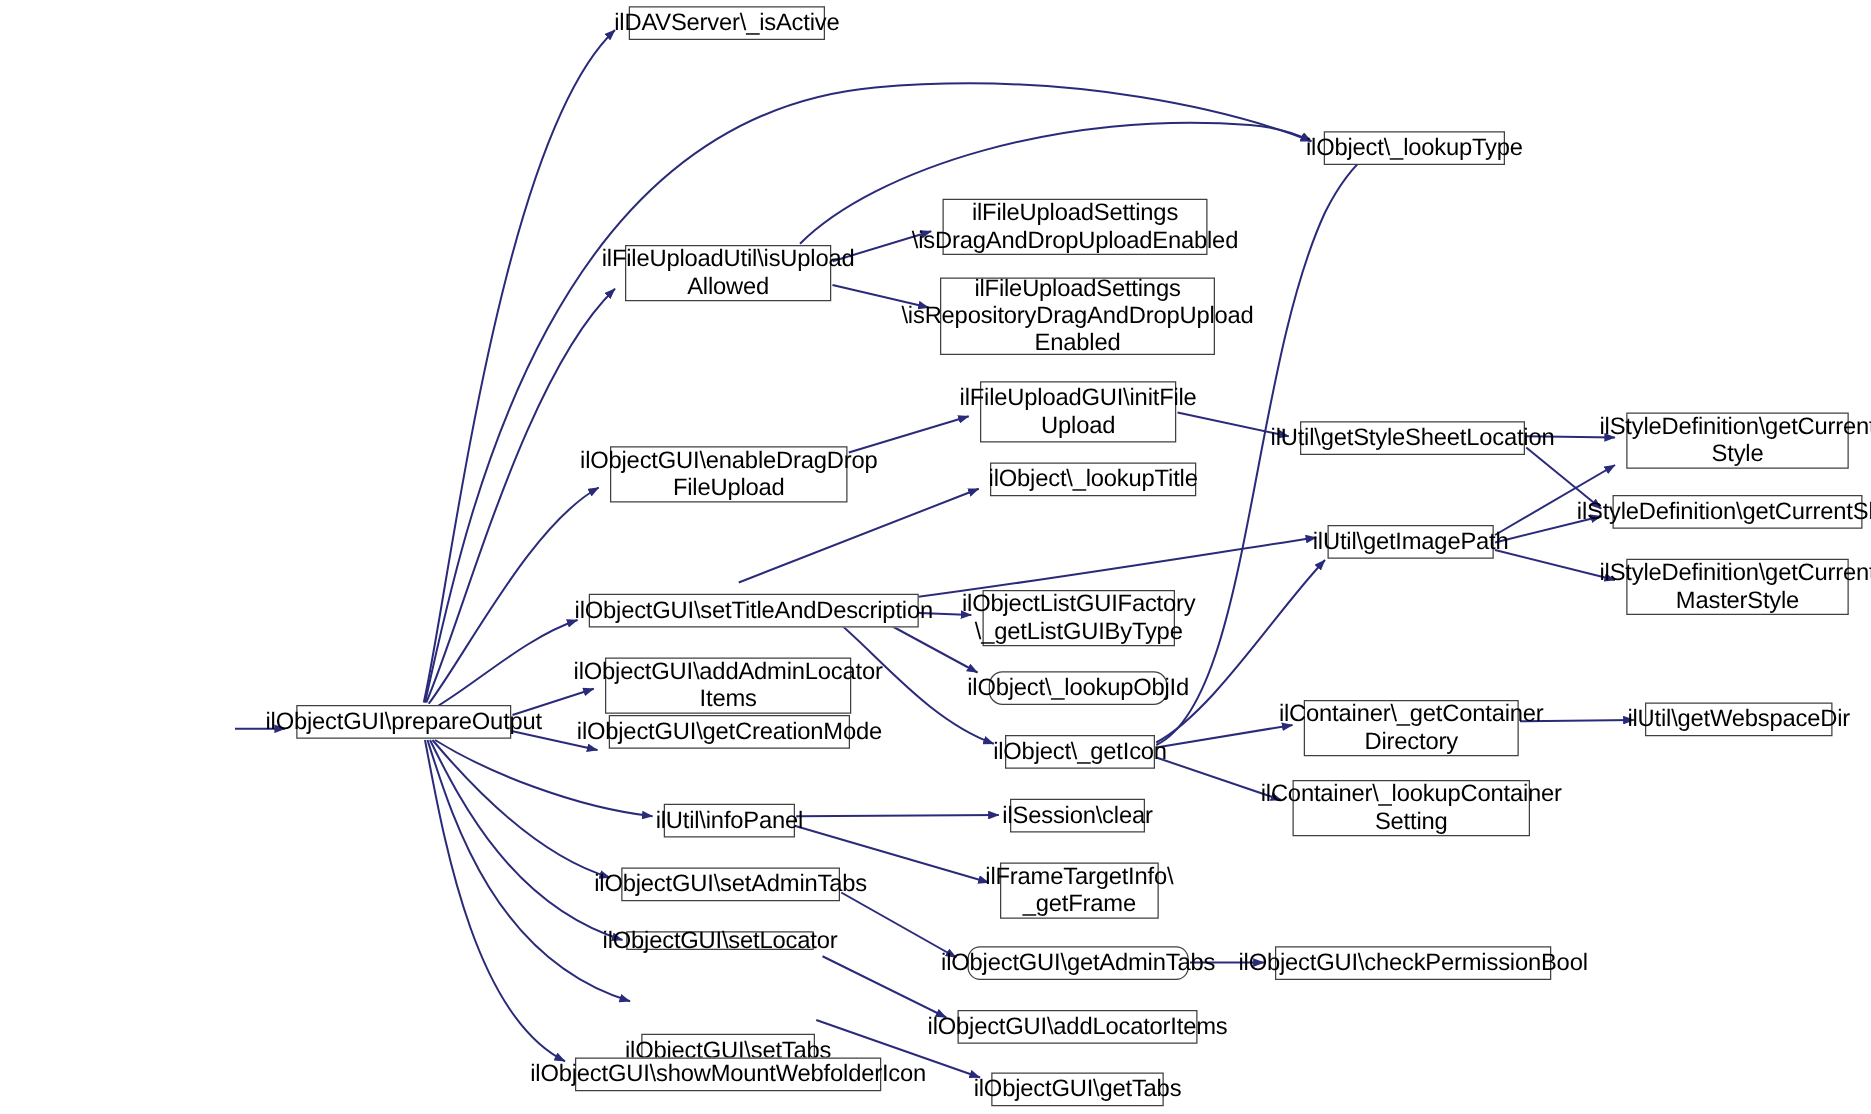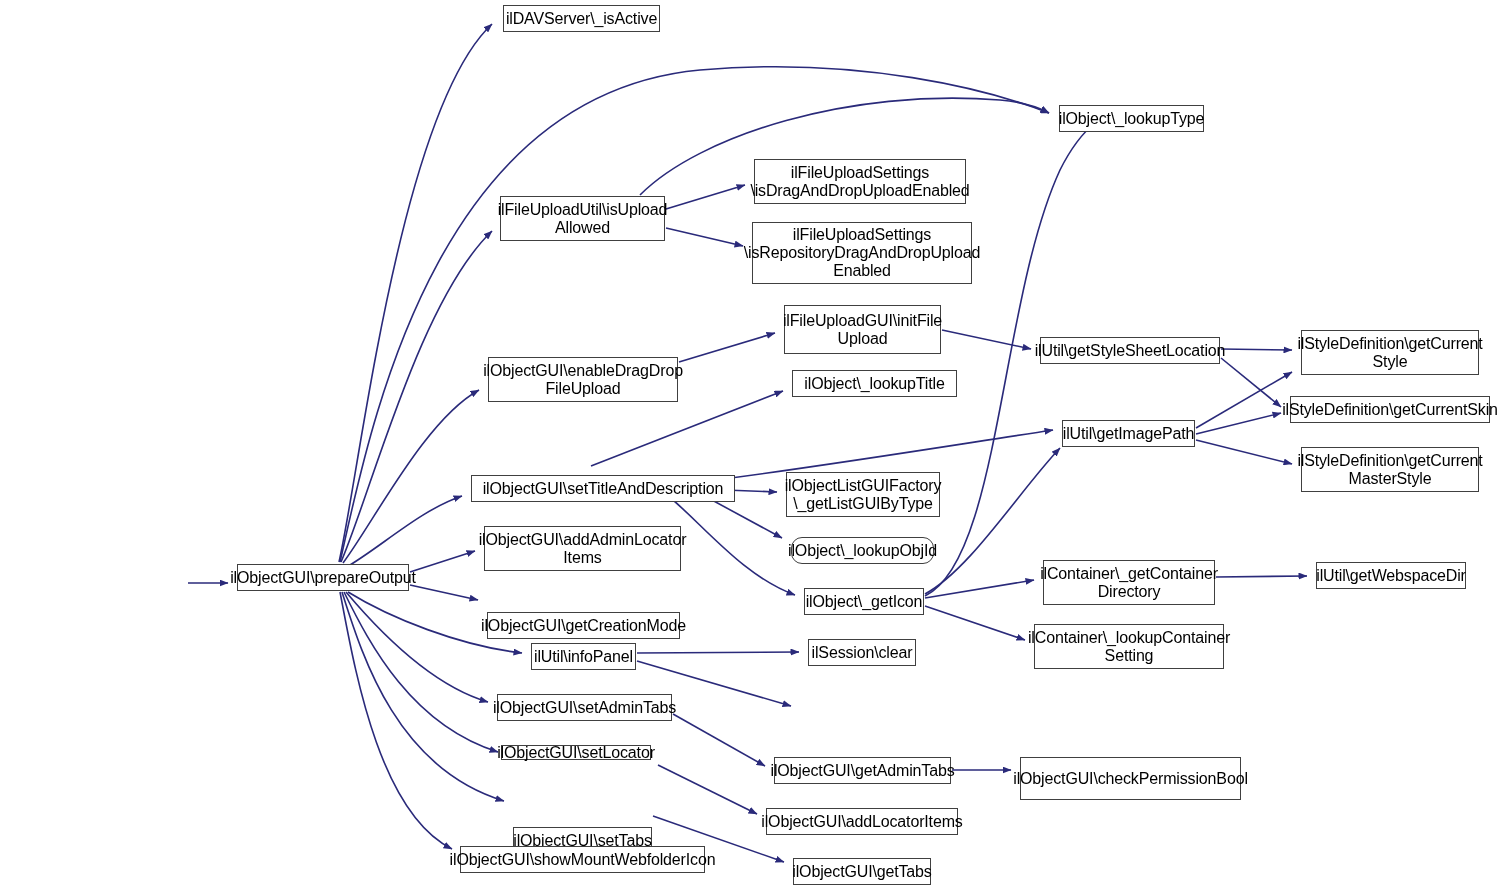--- a/index.html
+++ b/index.html
@@ -16,21 +16,21 @@
   .node{
     position:absolute;
     box-sizing:border-box;
     border:1px solid #404040;
     background:#ffffff;
     color:#000000;
     display:flex;
     align-items:center;
     justify-content:center;
     text-align:center;
-    font-size:16px;
+    font-size:19px;
     line-height:1.12;
     letter-spacing:-0.15px;
     white-space:pre-line;
     padding:0 4px;
   }
   .node.root{
     background:#bfbfbf;
     border:1px solid #333333;
   }
 </style>
@@ -110,27 +110,29 @@
     <div class="node" style="left: 1062px; top: 420px; width: 133px; height: 27px;">ilUtil\getImagePath</div>
     <div class="node" style="left: 471px; top: 475px; width: 264px; height: 27px;">ilObjectGUI\setTitleAndDescription</div>
     <div class="node" style="left: 786px; top: 472px; width: 154px; height: 45px;">ilObjectListGUIFactory
 \_getListGUIByType</div>
     <div class="node" style="left: 484px; top: 526px; width: 197px; height: 45px;">ilObjectGUI\addAdminLocator
 Items</div>
     <div class="node" style="left: 791px; top: 537px; width: 143px; height: 27px; border-radius: 11px;">ilObject\_lookupObjId</div>
     <div class="node" style="left: 1043px; top: 560px; width: 172px; height: 45px;">ilContainer\_getContainer
 Directory</div>
     <div class="node" style="left: 1316px; top: 562px; width: 150px; height: 27px;">ilUtil\getWebspaceDir</div>
-    <div class="node" style="left: 487px; top: 612px; width: 193px; height: 27px;">ilObjectGUI\getCreationMode</div>
+    <div class="node" style="left: 487px; top: 572px; width: 193px; height: 27px;">ilObjectGUI\getCreationMode</div>
     <div class="node" style="left: 804px; top: 588px; width: 120px; height: 27px;">ilObject\_getIcon</div>
     <div class="node" style="left: 1034px; top: 624px; width: 190px; height: 45px;">ilContainer\_lookupContainer
 Setting</div>
     <div class="node" style="left: 531px; top: 643px; width: 105px; height: 27px;">ilUtil\infoPanel</div>
     <div class="node" style="left: 808px; top: 639px; width: 108px; height: 27px;">ilSession\clear</div>
+    <div class="node" style="left: 800px; top: 690px; width: 127px; height: 45px;">ilFrameTargetInfo\
+_getFrame</div>
     <div class="node" style="left: 497px; top: 694px; width: 175px; height: 27px;">ilObjectGUI\setAdminTabs</div>
     <div class="node" style="left: 501px; top: 745px; width: 150px; height: 15px;">ilObjectGUI\setLocator</div>
-    <div class="node" style="left: 774px; top: 757px; width: 177px; height: 27px;">ilObjectGUI\getAdminTabs</div>
-    <div class="node" style="left: 1020px; top: 757px; width: 221px; height: 43px;">ilObjectGUI\checkPermissionBool</div>
+    <div class="node" style="left: 774px; top: 757px; width: 177px; height: 27px; border-radius: 10px;">ilObjectGUI\getAdminTabs</div>
+    <div class="node" style="left: 1020px; top: 757px; width: 221px; height: 27px;">ilObjectGUI\checkPermissionBool</div>
     <div class="node" style="left: 513px; top: 796px; width: 139px; height: 27px; margin-top: 31px;">ilObjectGUI\setTabs</div>
     <div class="node" style="left: 766px; top: 808px; width: 192px; height: 27px;">ilObjectGUI\addLocatorItems</div>
     <div class="node" style="left: 460px; top: 846px; width: 245px; height: 27px;">ilObjectGUI\showMountWebfolderIcon</div>
     <div class="node" style="left: 793px; top: 858px; width: 138px; height: 27px;">ilObjectGUI\getTabs</div>
   </div>
 
 </body></html>

